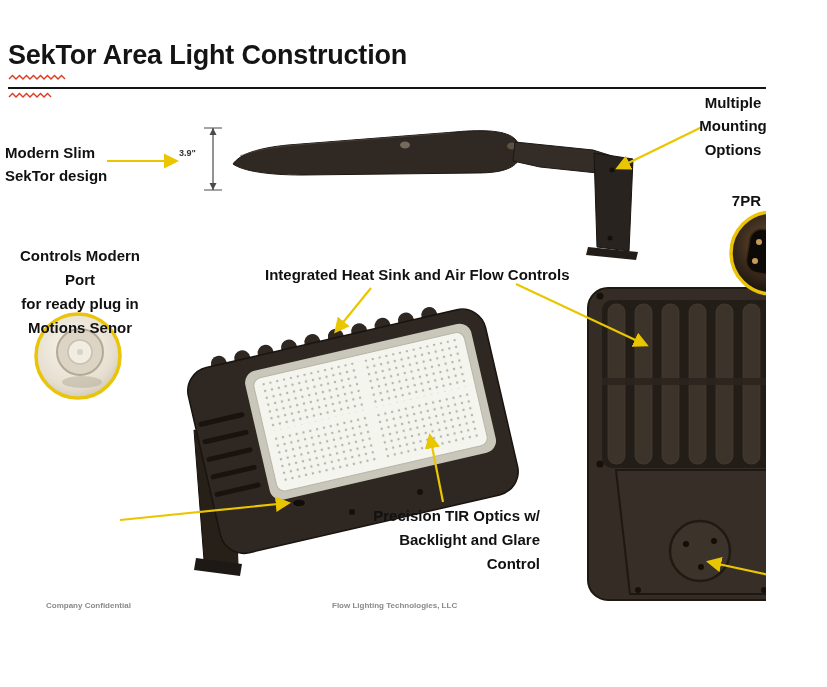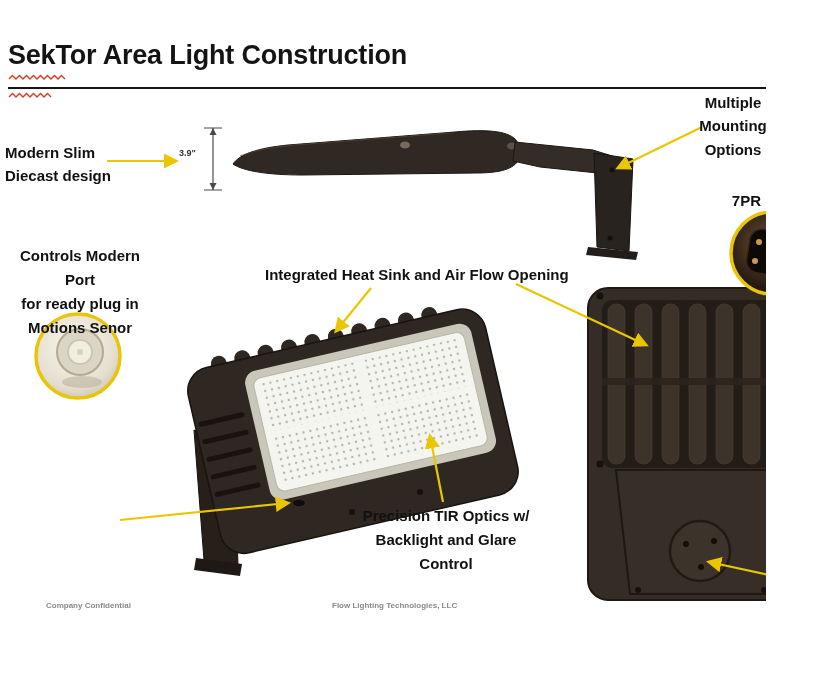--- a/index.html
+++ b/index.html
@@ -14,21 +14,21 @@
   }
   .callout{
     font-size:15px;line-height:1.55;color:#111;white-space:pre-line;
   }
   .c-mounting{left:685px;top:55px;width:96px;text-align:center;margin-top:36px;}
   .c-diecast{left:5px;top:141px;width:110px;text-align:left;}
   .c-7pr{left:730px;top:189px;width:82px;text-align:center;}
   .c-controls{left:6px;top:244px;width:148px;text-align:center;line-height:1.6;}
   .c-heatsink{left:265px;top:263px;width:300px;text-align:left;white-space:nowrap;}
   .c-pressure{left:8px;top:504px;width:130px;text-align:left;line-height:1.6;}
-  .c-optics{left:352px;top:504px;width:188px;text-align:center;line-height:1.6;}
+  .c-optics{left:352px;top:504px;width:188px;text-align:right;line-height:1.6;}
   .dim-label{left:179px;top:148px;font-size:9px;color:#333;}
   .footer-text{font-size:8px;color:#8a8a8a;}
   .f-left{left:46px;top:601px;}
   .f-center{left:332px;top:601px;}
   svg.scene{position:absolute;left:0;top:0;}
 </style>
 </head>
 <body>
 
 <div class="slide">
@@ -174,31 +174,31 @@
     </g>
   </svg>
 
   <div class="abs page-title">SekTor Area Light Construction</div>
 
   <div class="abs callout c-mounting">Multiple
 Mounting
 Options</div>
 
   <div class="abs callout c-diecast">Modern Slim
-Diecast design</div>
+SekTor design</div>
 
   <div class="abs dim-label">3.9"</div>
 
   <div class="abs callout c-7pr">7PR Ready</div>
 
   <div class="abs callout c-controls">Controls Modern Port
 for ready plug in
 Motions Senor</div>
 
-  <div class="abs callout c-heatsink">Integrated Heat Sink and Air Flow Opening</div>
+  <div class="abs callout c-heatsink">Integrated Heat Sink and Air Flow Controls</div>
 
 
   <div class="abs callout c-optics">Precision TIR Optics w/
 Backlight and Glare
 Control</div>
 
   <div class="abs footer-text f-left">Company Confidential</div>
 
   <div class="abs footer-text f-center">Flow Lighting Technologies, LLC</div>
 

